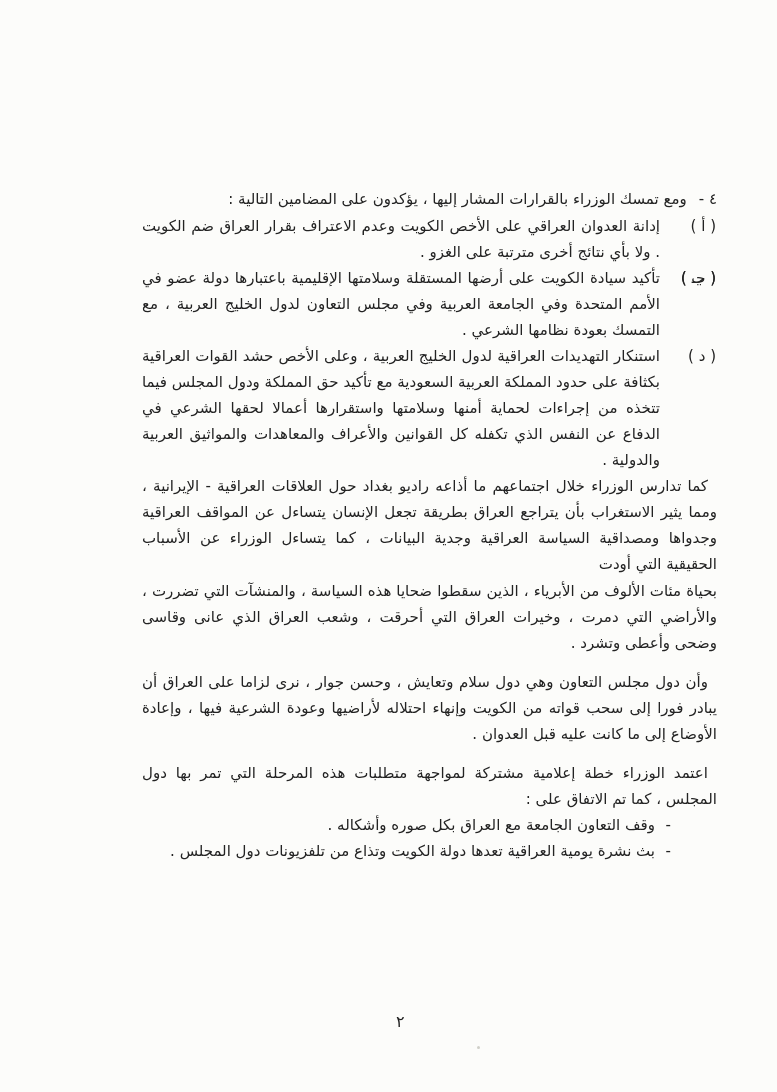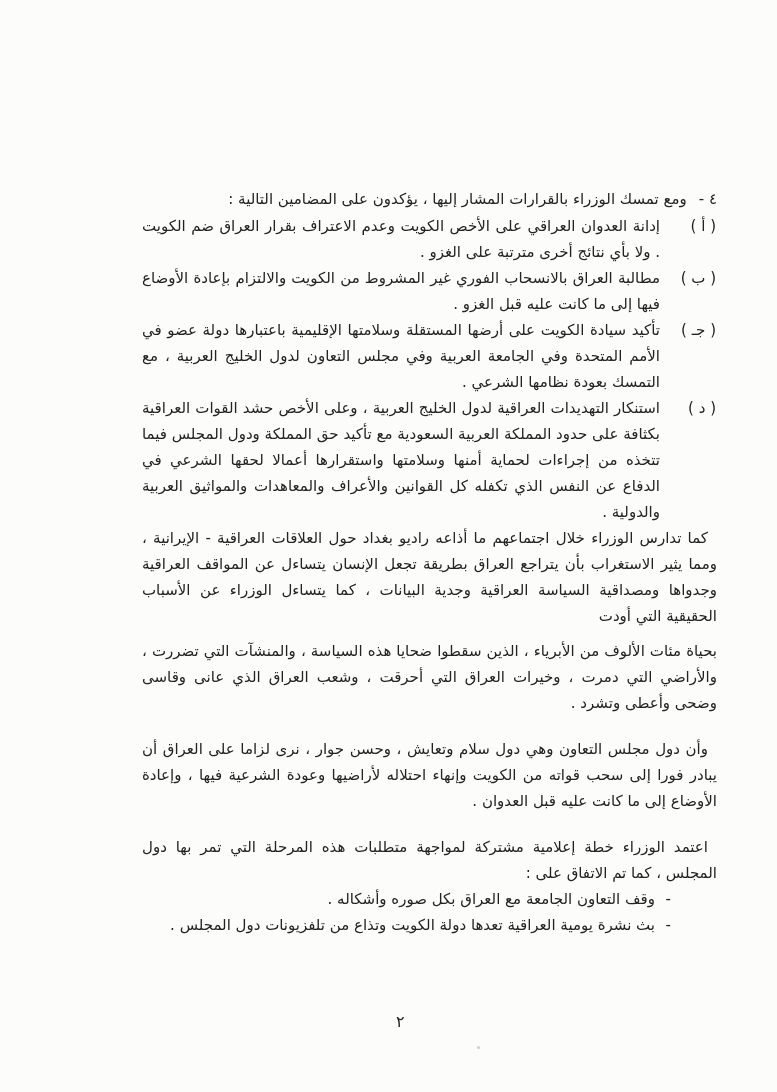--- a/index.html
+++ b/index.html
@@ -44,22 +44,22 @@
     position: absolute;
     right: 1px;
     top: 0;
     white-space: nowrap;
   }
   .para {
     margin: 0;
   }
   .indent { text-indent: 9px; }
   .gap-lg { }
-  .gap-md { margin-top: 9px; }
-  .gap-sm { margin-top: 20px; }
+  .gap-md { margin-top: 1px; }
+  .gap-sm { margin-top: 13px; }
   .bullet {
     position: relative;
     padding-right: 62px;
     margin: 0;
   }
   .bullet .dash {
     position: absolute;
     right: 46px;
     top: 0;
   }
@@ -93,21 +93,20 @@
       <span class="intro-marker">٤ -</span><span>ومع تمسك الوزراء بالقرارات المشار إليها ، يؤكدون على المضامين التالية :</span>
     </div>
 
     <div class="item">
       <span class="marker">( أ )</span>
       <span>إدانة العدوان العراقي على الأخص الكويت وعدم الاعتراف بقرار العراق ضم الكويت . ولا بأي نتائج أخرى مترتبة على الغزو .</span>
     </div>
 
     <div class="item">
       <span class="marker">( ب )</span>
-      <span>مطالبة العراق بالانسحاب الفوري غير المشروط من الكويت والالتزام بإعادة الأوضاع فيها إلى ما كانت عليه قبل الغزو .</span>
     </div>
 
     <div class="item">
       <span class="marker">( جـ )</span>
       <span>تأكيد سيادة الكويت على أرضها المستقلة وسلامتها الإقليمية باعتبارها دولة عضو في الأمم المتحدة وفي الجامعة العربية وفي مجلس التعاون لدول الخليج العربية ، مع التمسك بعودة نظامها الشرعي .</span>
     </div>
 
     <div class="item">
       <span class="marker">( د )</span>
       <span>استنكار التهديدات العراقية لدول الخليج العربية ، وعلى الأخص حشد القوات العراقية بكثافة على حدود المملكة العربية السعودية مع تأكيد حق المملكة ودول المجلس فيما تتخذه من إجراءات لحماية أمنها وسلامتها واستقرارها أعمالا لحقها الشرعي في الدفاع عن النفس الذي تكفله كل القوانين والأعراف والمعاهدات والمواثيق العربية والدولية .</span>

